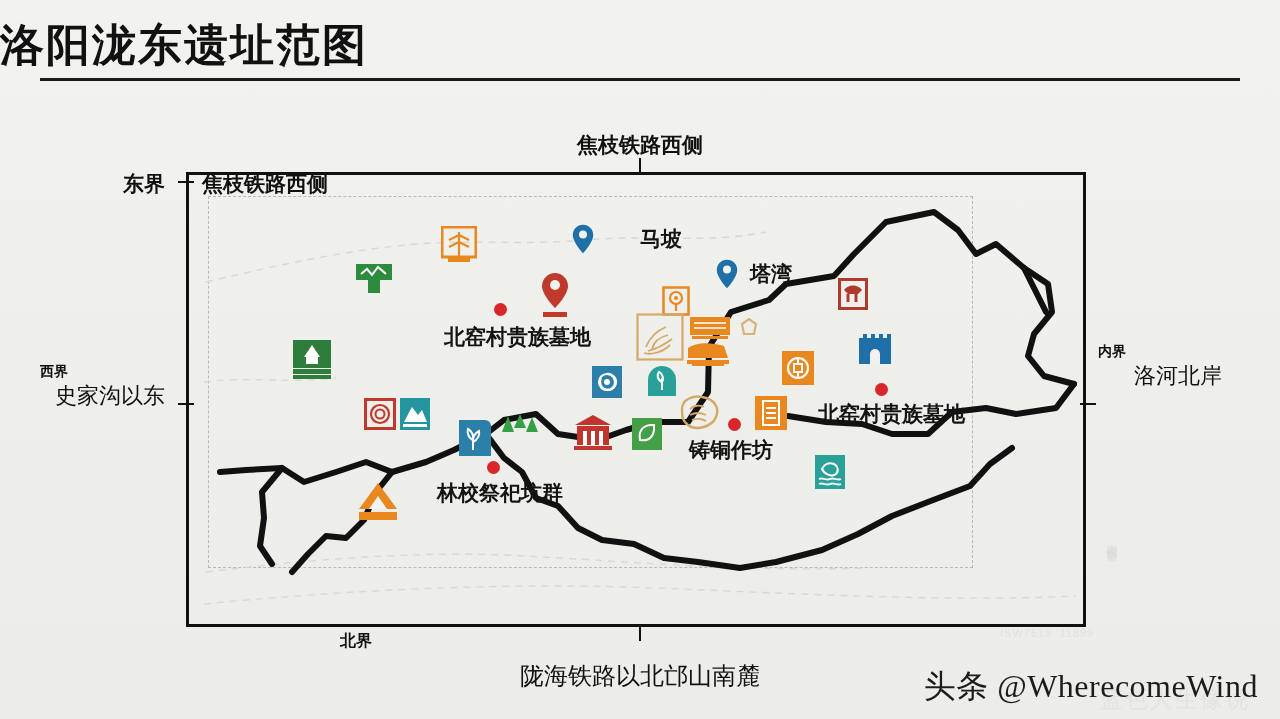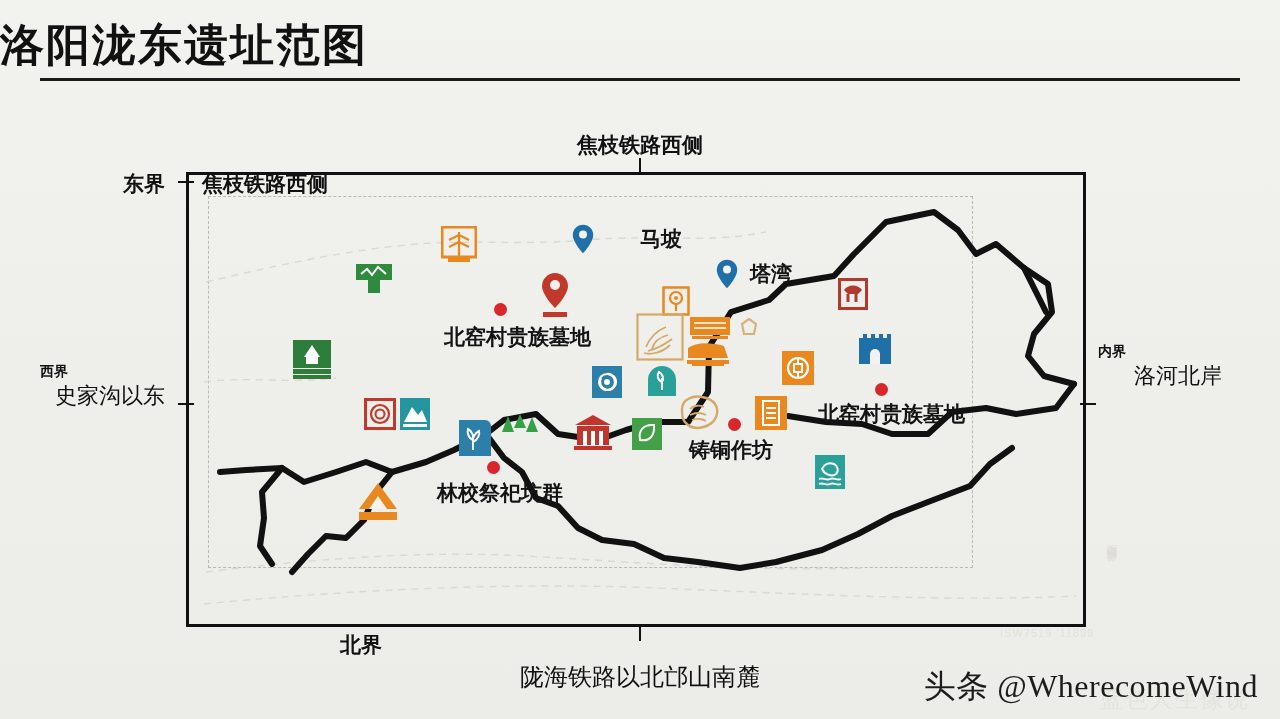--- a/index.html
+++ b/index.html
@@ -207,22 +207,22 @@
   </div>
   <div class="tick tick-h" style="left:178px;top:403px;"></div>
 
   <div class="edge-label edge-east-wrap">
     <div class="edge-small">内界</div>
     <div class="edge-big">洛河北岸</div>
   </div>
   <div class="tick tick-h" style="left:1080px;top:403px;"></div>
 
   <div class="edge-label edge-bottom-wrap">
-    <div class="edge-small" style="font-size:21px;">北界</div>
-    <div class="edge-big" style="font-size:24px;margin-top:2px;">陇海铁路以北邙山南麓</div>
+    <div class="edge-small" style="font-size:16px;">北界</div>
+    <div class="edge-big" style="font-size:24px;margin-top:8px;">陇海铁路以北邙山南麓</div>
   </div>
   <div class="tick tick-v" style="left:639px;top:625px;"></div>
 
   <div class="map-frame"></div>
   <div class="map-dashed"></div>
 
   <svg class="map-svg" viewBox="0 0 900 455">
 
     <g stroke="#d9d8d2" stroke-width="1.4" fill="none" stroke-dasharray="7 6">
       <path d="M20 110 C 80 96, 140 82, 210 74 C 280 66, 330 74, 400 68 C 470 62, 520 72, 580 60"></path>

